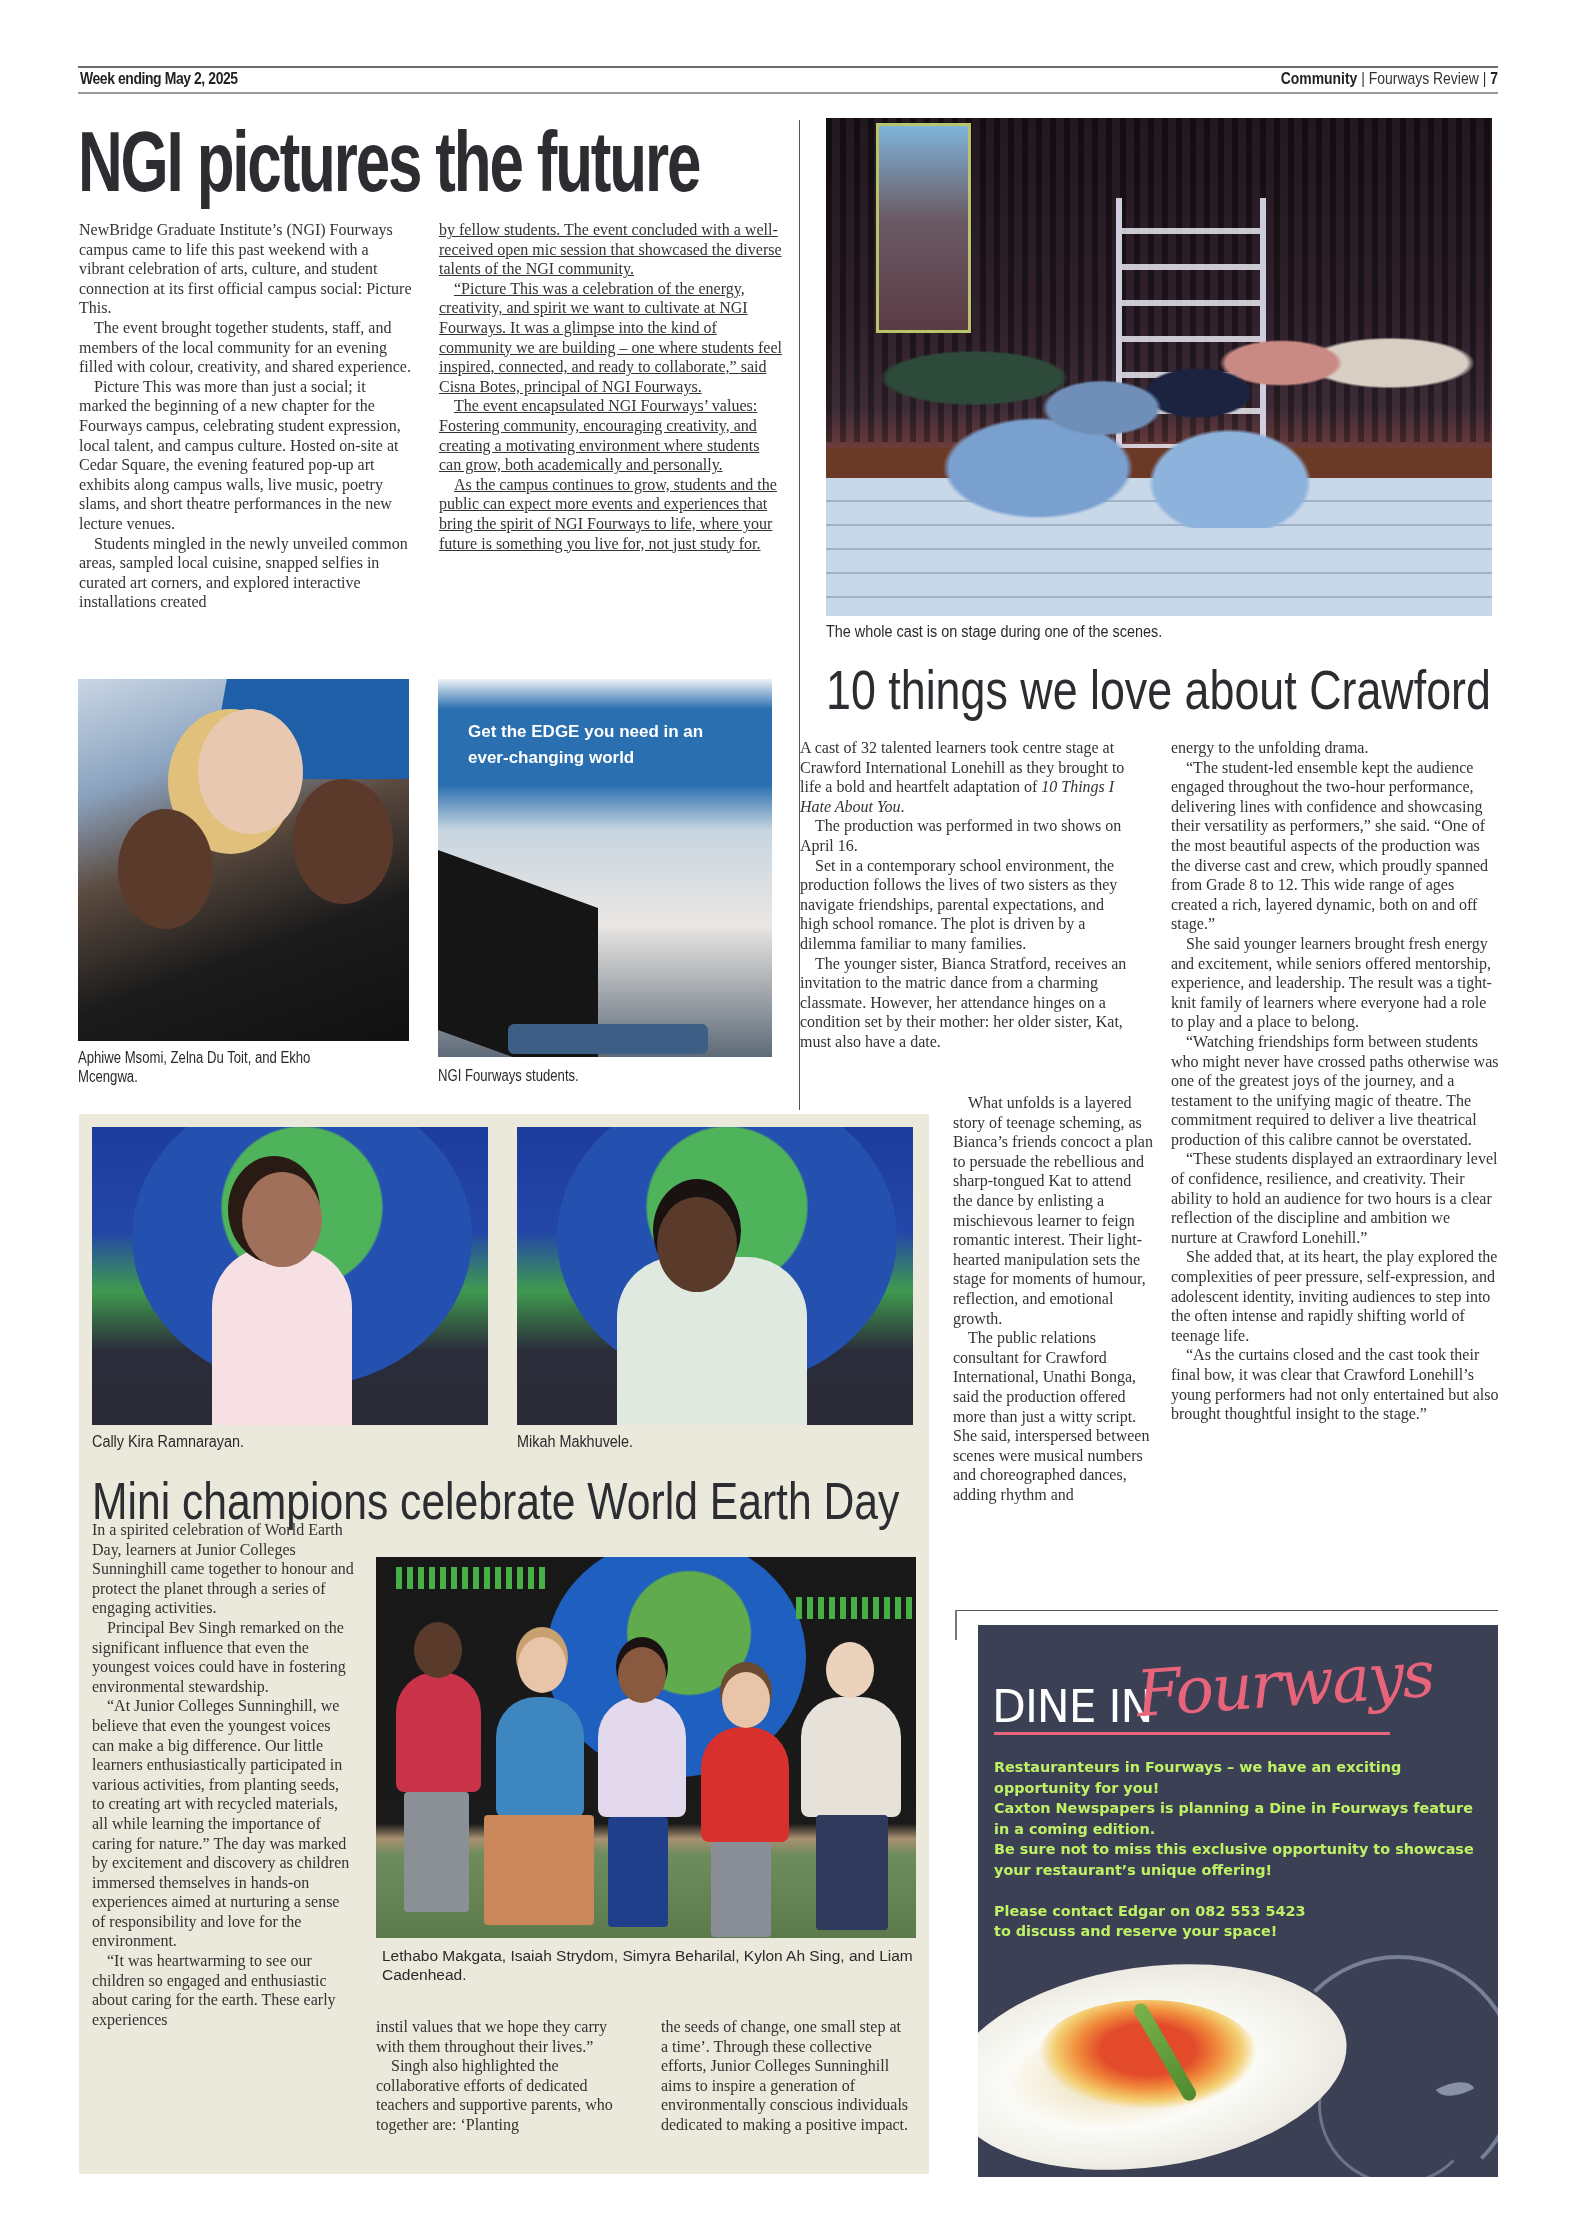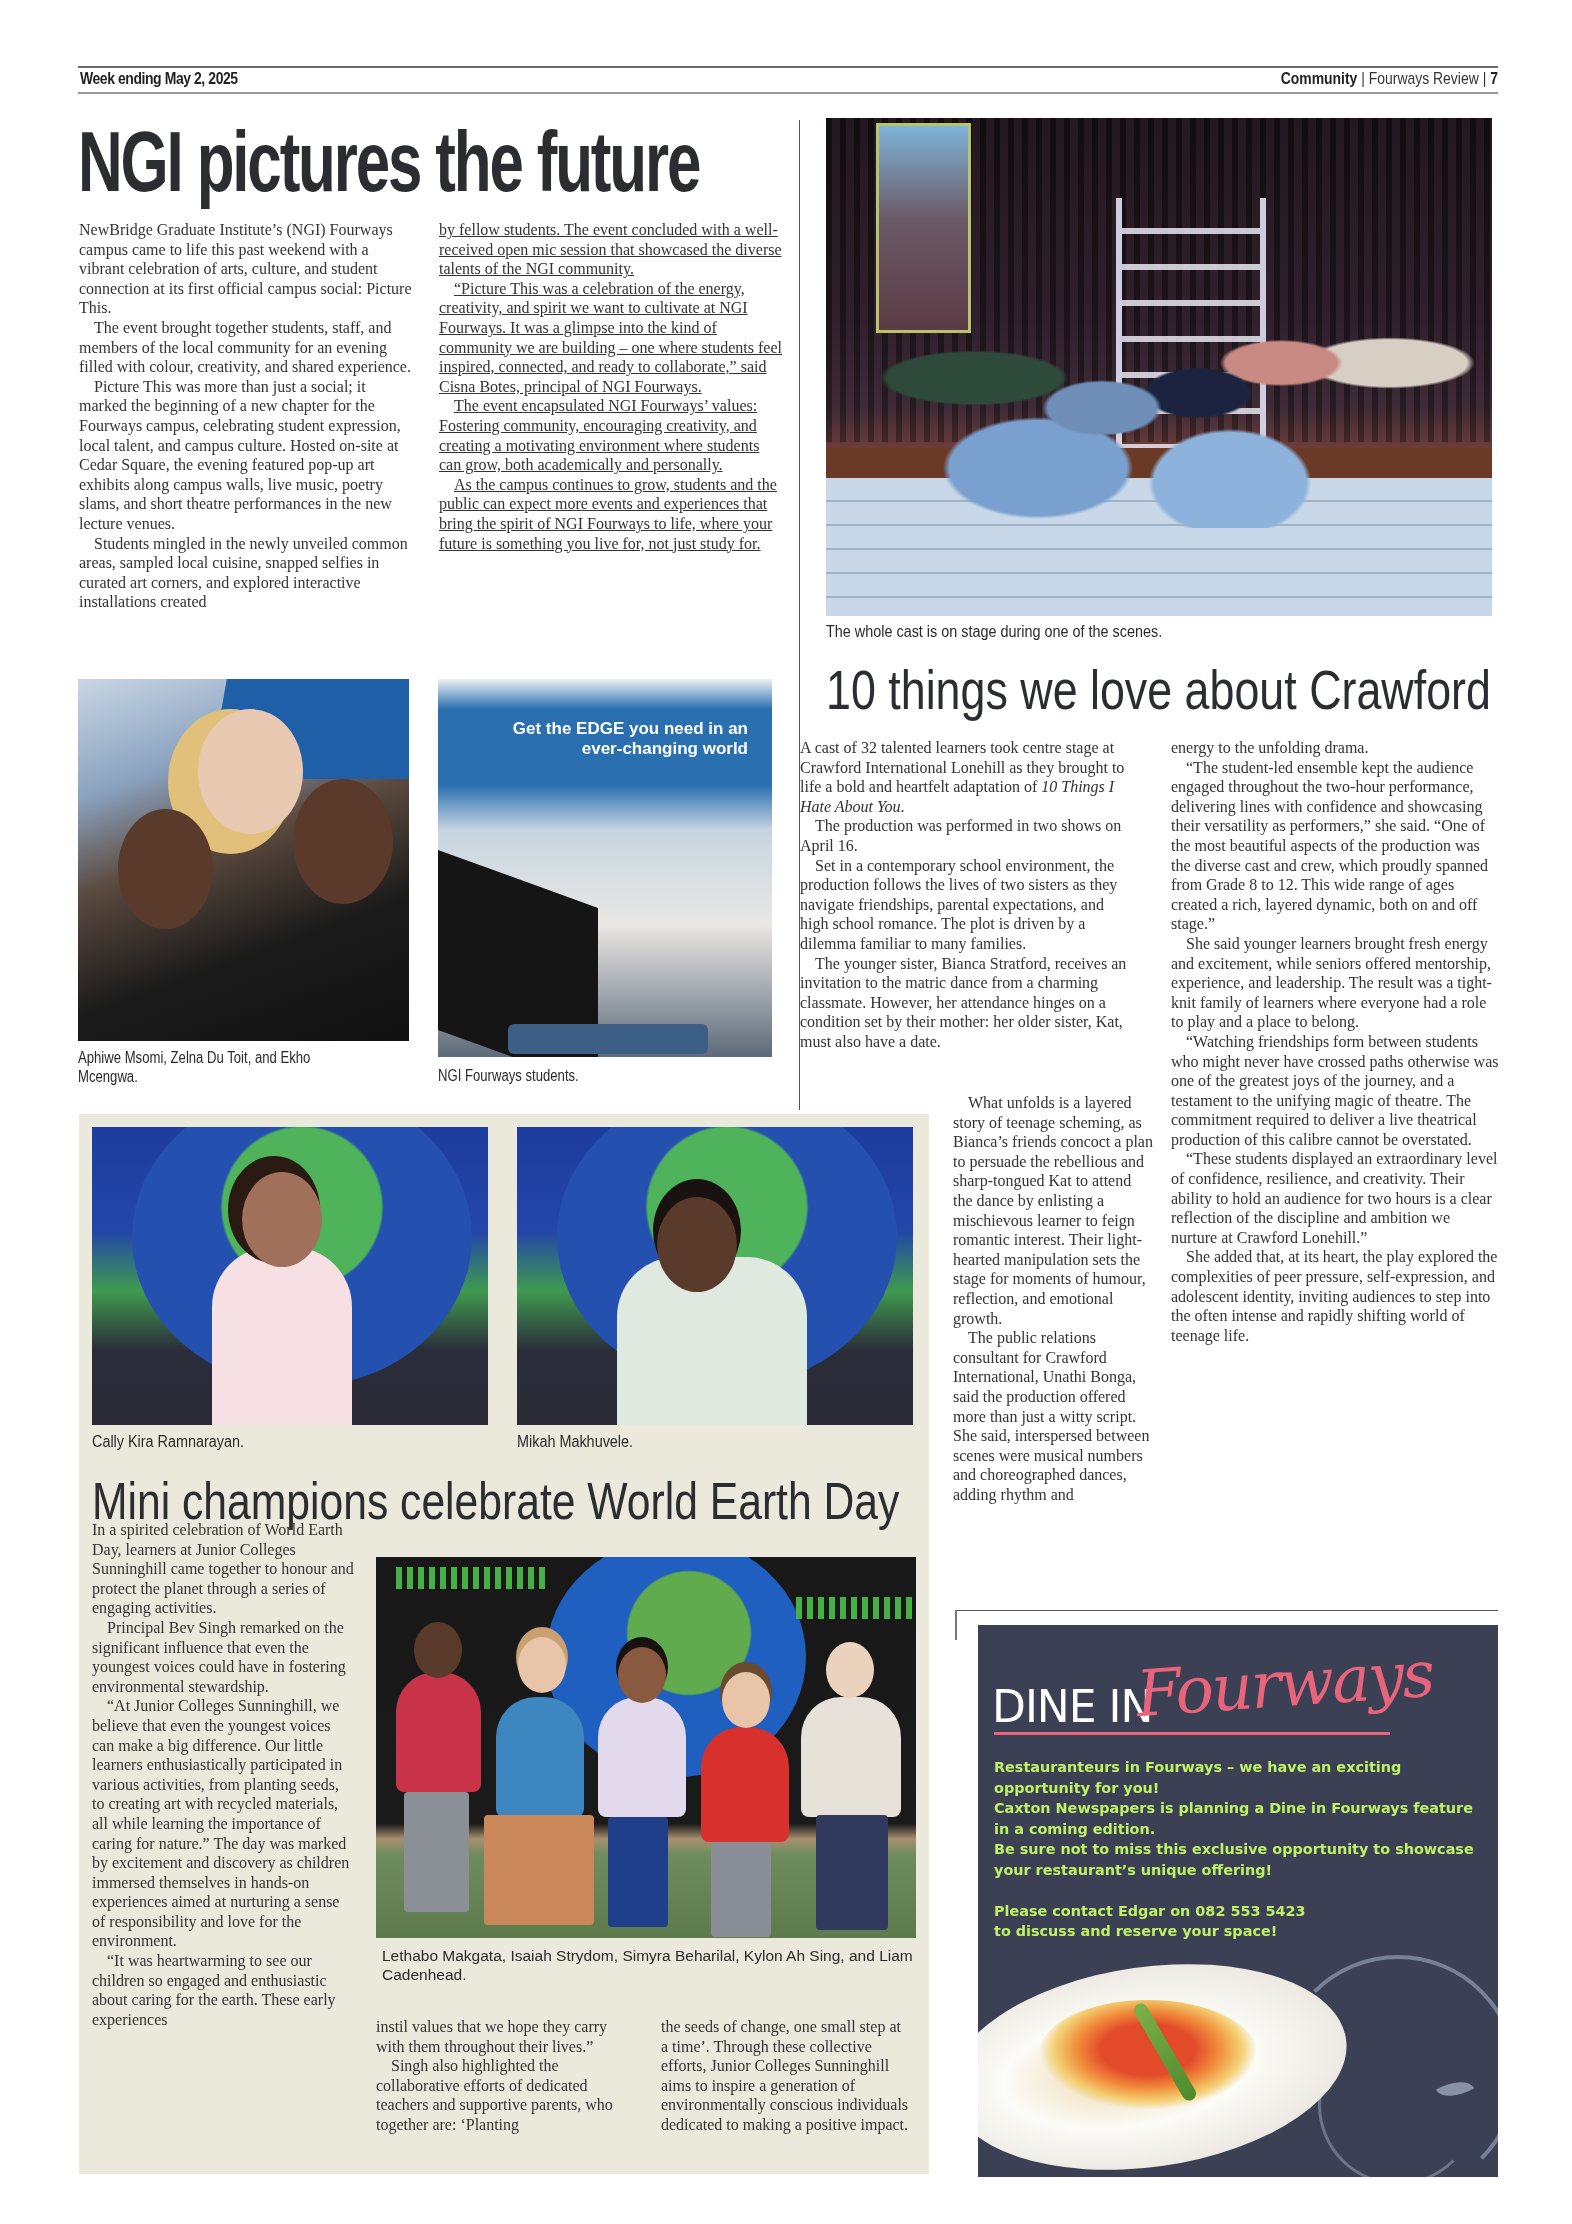--- a/index.html
+++ b/index.html
@@ -37,21 +37,21 @@
   .stage .bricks { position: absolute; left: 0; top: 360px; width: 100%; bottom: 0; background: repeating-linear-gradient(180deg, #c8d8e8 0 22px, #9fb3c8 22px 24px); }
   .stage .crowd { position: absolute; left: 20px; top: 110px; width: 640px; height: 300px; background: radial-gradient(ellipse at 20% 50%, #2d4a3a 0 12%, transparent 13%), radial-gradient(ellipse at 40% 60%, #6f8fb8 0 10%, transparent 11%), radial-gradient(ellipse at 55% 55%, #1c2340 0 10%, transparent 11%), radial-gradient(ellipse at 68% 45%, #c98a84 0 9%, transparent 10%), radial-gradient(ellipse at 85% 45%, #d8cfc4 0 10%, transparent 11%), radial-gradient(ellipse at 30% 80%, #7aa0d0 0 14%, transparent 15%), radial-gradient(ellipse at 60% 85%, #8db2dc 0 14%, transparent 15%); }
 
   .selfie { background: linear-gradient(160deg, #c9d6e4 0%, #8aa2bf 25%, #5b4a3f 45%, #1b1b1b 70%, #111 100%); }
   .selfie .face1 { position: absolute; left: 40px; top: 130px; width: 95px; height: 120px; border-radius: 50%; background: #5a3a2a; }
   .selfie .face2 { position: absolute; left: 120px; top: 30px; width: 105px; height: 125px; border-radius: 50%; background: #e8c8b0; box-shadow: -20px 10px 0 10px #e0c07a; }
   .selfie .face3 { position: absolute; left: 215px; top: 100px; width: 100px; height: 125px; border-radius: 50%; background: #5b3a2b; }
   .selfie .tent { position: absolute; left: 140px; top: 0; width: 200px; height: 100px; background: #1f5fa8; transform: skewX(-10deg); }
 
   .students { background: linear-gradient(180deg, #eef2f6 0%, #2a6fb0 8%, #2a6fb0 28%, #c7d5e0 40%, #eae7e4 65%, #5d6a78 100%); }
-  .students .banner { position: absolute; left: 30px; top: 40px; font-family: "Liberation Sans", sans-serif; font-weight: bold; color: #fff; font-size: 17px; line-height: 20px; text-align: right; }
+  .students .banner { position: absolute; left: 30px; top: 40px; font-family: "Liberation Sans", sans-serif; font-weight: bold; color: #fff; font-size: 17px; line-height: 26px; text-align: left; }
   .students .grill { position: absolute; left: 0; top: 200px; width: 160px; height: 180px; background: #151515; transform: skewY(20deg); }
   .students .tray { position: absolute; left: 70px; top: 345px; width: 200px; height: 30px; background: #3d5f85; border-radius: 6px; }
 
   .earthbox { background: #ebe8dc; }
   .kid { background: linear-gradient(180deg, #1d3d9e 0%, #2346a8 35%, #3f9a4f 55%, #2b2c3a 75%, #2a2b36 100%); }
   .kid .globe { position: absolute; left: 40px; top: -40px; width: 340px; height: 300px; border-radius: 50%; background: radial-gradient(circle at 50% 40%, #4fb35c 0 32%, #2450b0 33% 100%); }
   .kid .body-k { position: absolute; width: 140px; height: 220px; border-radius: 60px 60px 10px 10px; }
   .kid .head-k { position: absolute; width: 80px; height: 95px; border-radius: 50%; }
   .group { background: linear-gradient(180deg, #181818 0%, #1a1a1a 70%, #a89070 74%, #6f8c5e 78%, #5c7a4c 100%); }
   .group .globe { position: absolute; left: 170px; top: -20px; width: 260px; height: 240px; border-radius: 50%; background: radial-gradient(circle at 55% 40%, #5fab4e 0 30%, #1f5fc0 31% 100%); }
@@ -144,20 +144,21 @@
   <p>What unfolds is a layered story of teenage scheming, as Bianca’s friends concoct a plan to persuade the rebellious and sharp-tongued Kat to attend the dance by enlisting a mischievous learner to feign romantic interest. Their light-hearted manipulation sets the stage for moments of humour, reflection, and emotional growth.</p>
   <p>The public relations consultant for Crawford International, Unathi Bonga, said the production offered more than just a witty script. She said, interspersed between scenes were musical numbers and choreographed dances, adding rhythm and</p>
 </div>
 <div class="abs body" style="left:1171px; top:738px; width:328px;">
   <p class="first">energy to the unfolding drama.</p>
   <p>“The student-led ensemble kept the audience engaged throughout the two-hour performance, delivering lines with confidence and showcasing their versatility as performers,” she said. “One of the most beautiful aspects of the production was the diverse cast and crew, which proudly spanned from Grade 8 to 12. This wide range of ages created a rich, layered dynamic, both on and off stage.”</p>
   <p>She said younger learners brought fresh energy and excitement, while seniors offered mentorship, experience, and leadership. The result was a tight-knit family of learners where everyone had a role to play and a place to belong.</p>
   <p>“Watching friendships form between students who might never have crossed paths otherwise was one of the greatest joys of the journey, and a testament to the unifying magic of theatre. The commitment required to deliver a live theatrical production of this calibre cannot be overstated.</p>
   <p>“These students displayed an extraordinary level of confidence, resilience, and creativity. Their ability to hold an audience for two hours is a clear reflection of the discipline and ambition we nurture at Crawford Lonehill.”</p>
   <p>She added that, at its heart, the play explored the complexities of peer pressure, self-expression, and adolescent identity, inviting audiences to step into the often intense and rapidly shifting world of teenage life.</p>
+  <p>“As the curtains closed and the cast took their final bow, it was clear that Crawford Lonehill’s young performers had not only entertained but also brought thoughtful insight to the stage.”</p>
 </div>
 
 <div class="abs earthbox" style="left:79px; top:1114px; width:850px; height:1060px;"></div>
 
 <div class="photo kid" style="left:92px; top:1127px; width:396px; height:298px;">
   <div class="globe"></div>
   <div class="body-k" style="left:120px; top:120px; background:#f6e0e4;"></div>
   <div class="head-k" style="left:150px; top:45px; background:#a0705a; box-shadow:-8px -10px 0 6px #2a1a14;"></div>
 </div>
 <div class="abs caption" style="left:92px; top:1432px; width:300px;">Cally Kira Ramnarayan.</div>

